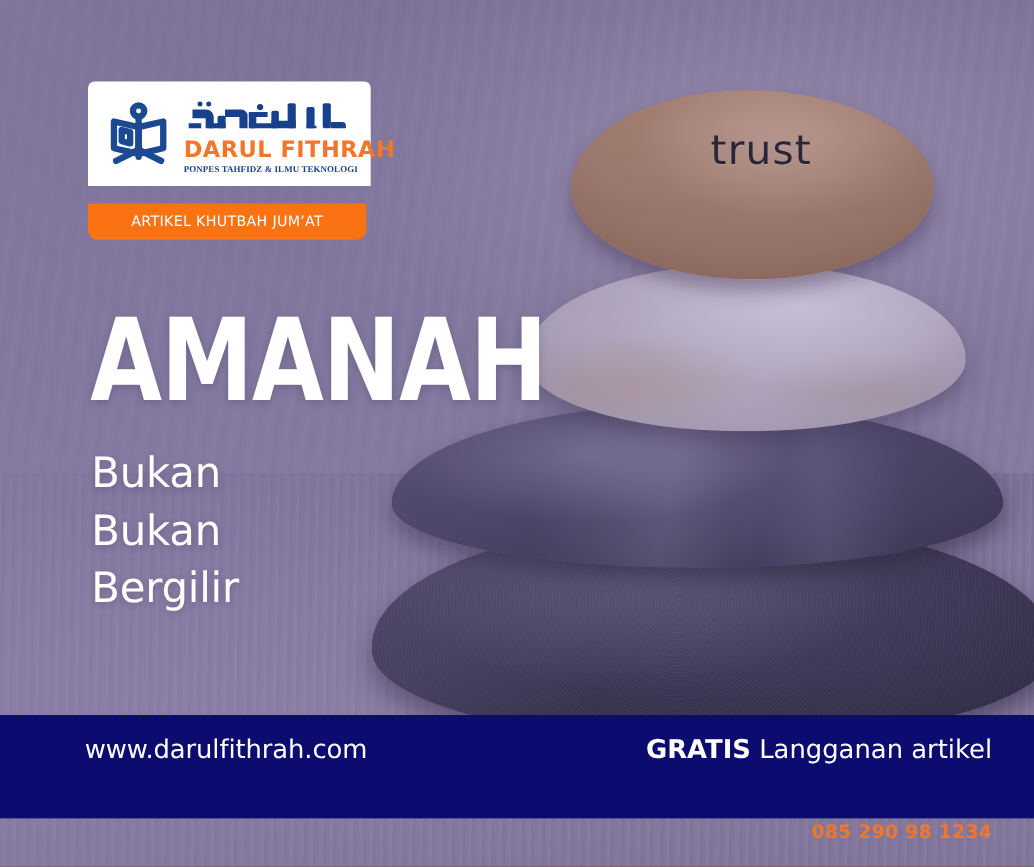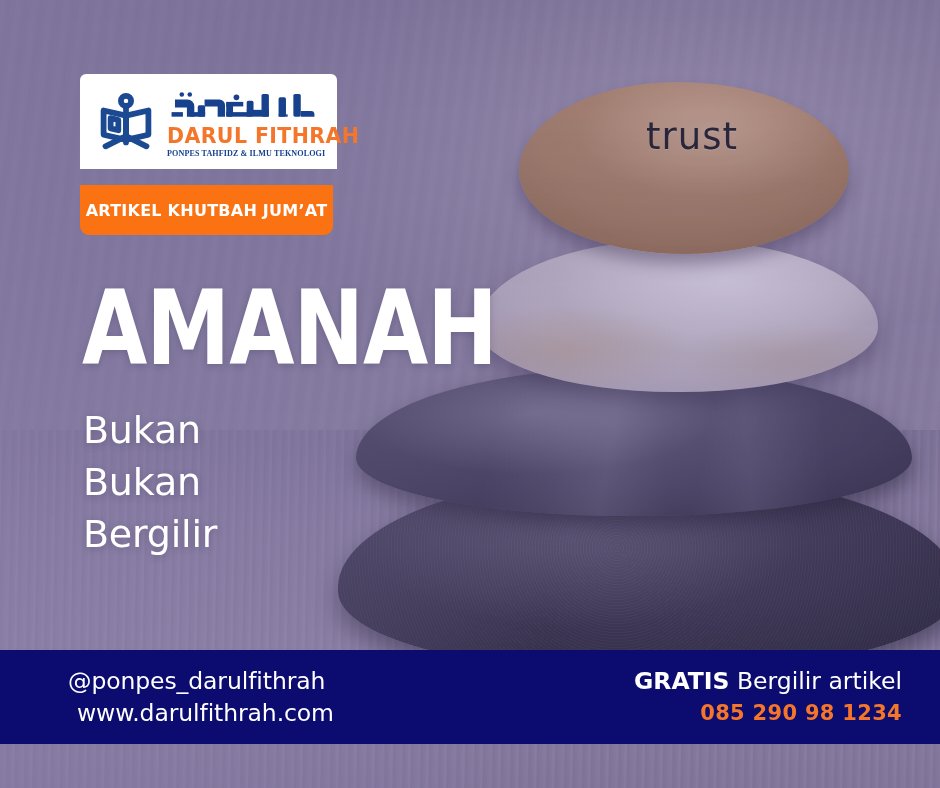--- a/index.html
+++ b/index.html
@@ -166,27 +166,27 @@
     font-family:Liberation Serif, serif;
     font-weight:bold;
     font-size:8.1px;
     letter-spacing:.1px;
     color:#17418c;
     line-height:1;
     margin-top:3px;
     white-space:nowrap;
   }
   .badge{
-    position:absolute;left:80px;top:185px;width:253px;height:50px;
+    position:absolute;left:80px;top:185px;width:253px;height:33px;
     background:#fb7213;
     border-radius:0 0 9px 9px;
     display:flex;align-items:center;justify-content:center;
     color:#ffffff;
-    font-weight:bold;
-    font-size:16px;
+    font-weight:normal;
+    font-size:13px;
     letter-spacing:.25px;
     font-family:"DejaVu Sans", sans-serif;
     white-space:nowrap;
   }
 
   
   .headline{
     position:absolute;left:82px;top:281px;
     color:#ffffff;
     font-family:"Liberation Sans Narrow","DejaVu Sans Condensed","Liberation Sans", sans-serif;
@@ -227,22 +227,22 @@
   .promo{
     position:absolute;right:38px;top:15px;
     text-align:right;
     font-family:"DejaVu Sans","Liberation Sans", sans-serif;
   }
   .promo .l1{
     color:#ffffff;font-size:23.5px;line-height:32px;white-space:nowrap;
   }
   .promo .l1 b{font-weight:bold;margin-left:12px;}
   .promo .l2{
-    color:#f4762a;font-size:21px;font-weight:bold;line-height:32px;
-    letter-spacing:.3px;white-space:nowrap;
+    color:#f4762a;font-size:17px;font-weight:bold;line-height:32px;
+    letter-spacing:.3px;white-space:nowrap;margin-top:44px;
   }
 </style>
 </head>
 <body>
 
 <div class="poster">
 
   <div class="photo">
     <div class="wall"></div>
     <div class="wood"></div>
@@ -313,22 +313,21 @@
   <div class="headline">AMANAH</div>
 
   <div class="subhead">
     <div>Bukan</div>
     <div>Bukan</div>
     <div>Bergilir</div>
   </div>
 
   <div class="bluebar">
     <div class="social">
-      <div>@ponpes_darulfithrah</div>
       <div class="line2">www.darulfithrah.com</div>
     </div>
     <div class="promo">
-      <div class="l1"><b>GRATIS</b><span> Bergilir artikel</span></div>
+      <div class="l1"><b>GRATIS</b><span> Langganan artikel</span></div>
       <div class="l2">085 290 98 1234</div>
     </div>
   </div>
 
 </div>
 
 </body></html>

